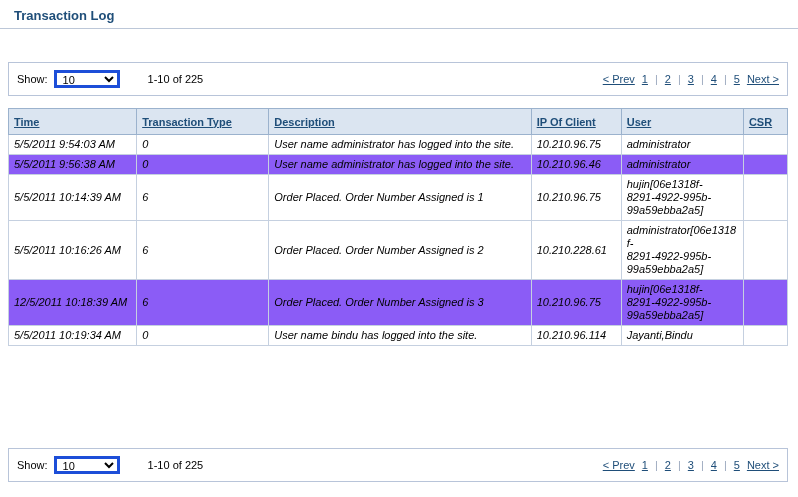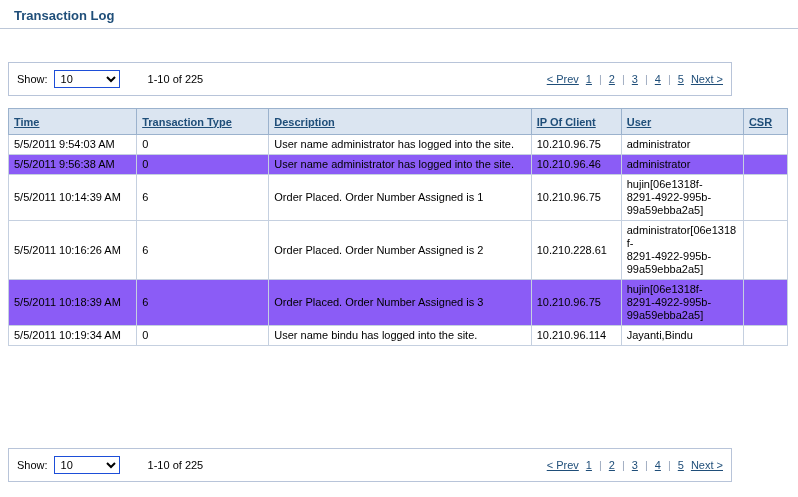--- a/index.html
+++ b/index.html
@@ -36,21 +36,21 @@
     left: 0px;
     top: 28px;
     width: 798px;
     height: 1px;
     background: #bcc7d8;
   }
   
   .pager {
     position: absolute;
     left: 8px;
-    width: 724px;
+    width: 780px;
     height: 34px;
     box-sizing: border-box;
     border: 1px solid #b8c4d9;
     background: #ffffff;
     display: flex;
     align-items: center;
     padding: 0 8px;
   }
   .pager-top { top: 62px; }
   .pager-bottom { top: 448px; }
@@ -62,21 +62,21 @@
   .show-label {
     font-size: 11px;
     color: #000;
   }
   select.page-size {
     font-family: "Liberation Sans", sans-serif;
     font-size: 11px;
     height: 18px;
     width: 66px;
     padding: 0 2px;
-    border: 1px solid #1d4ed8;
+    border: 3px solid #1d4ed8;
     background: #ffffff;
   }
   .range-text {
     font-size: 11px;
     color: #000;
     margin-left: 22px;
   }
   .pager-right {
     margin-left: auto;
     display: flex;
@@ -122,20 +122,21 @@
     cursor: pointer;
   }
   table.grid td {
     border: 1px solid #c5d0e0;
     font-size: 11px;
     padding: 3px 5px;
     vertical-align: middle;
     color: #000;
     background: #ffffff;
     line-height: 13px;
+    font-style: italic;
   }
   tr.alt td {
     background: #8b5cf6;
   }
   .col-time   { width: 128px; }
   .col-type   { width: 132px; }
   .col-desc   { width: 262px; }
   .col-ip     { width: 90px; }
   .col-user   { width: 122px; }
   .col-csr    { width: 44px; }
@@ -224,21 +225,21 @@
             <td>5/5/2011 10:16:26 AM</td>
             <td>6</td>
             <td>Order Placed. Order Number Assigned is 2</td>
             <td>10.210.228.61</td>
             <td class="wrapcell">administrator[06e1318f-
 8291-4922-995b-
 99a59ebba2a5]</td>
             <td></td>
           </tr>
           <tr class="alt">
-            <td>5/5/2011 10:18:39 AM</td>
+            <td>12/5/2011 10:18:39 AM</td>
             <td>6</td>
             <td>Order Placed. Order Number Assigned is 3</td>
             <td>10.210.96.75</td>
             <td class="wrapcell">hujin[06e1318f-
 8291-4922-995b-
 99a59ebba2a5]</td>
             <td></td>
           </tr>
           <tr>
             <td>5/5/2011 10:19:34 AM</td>

